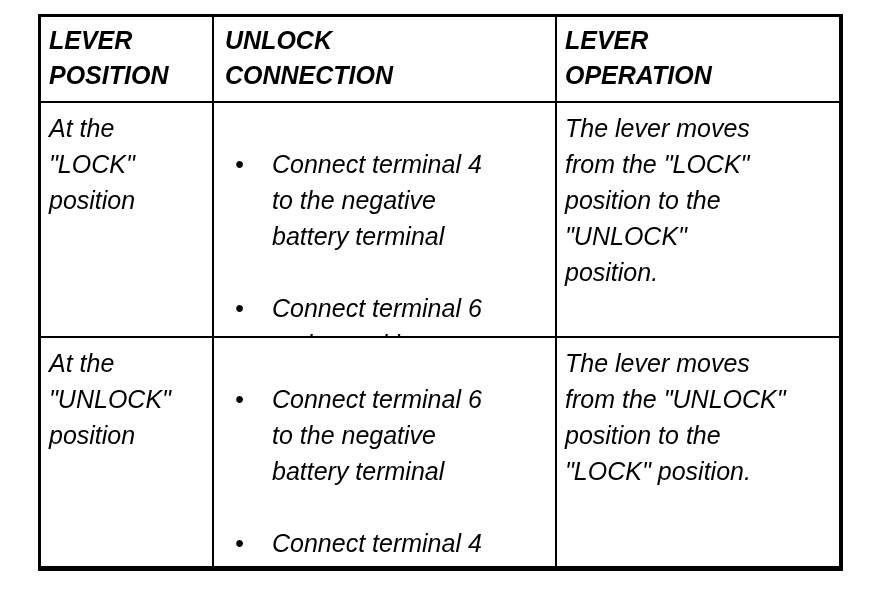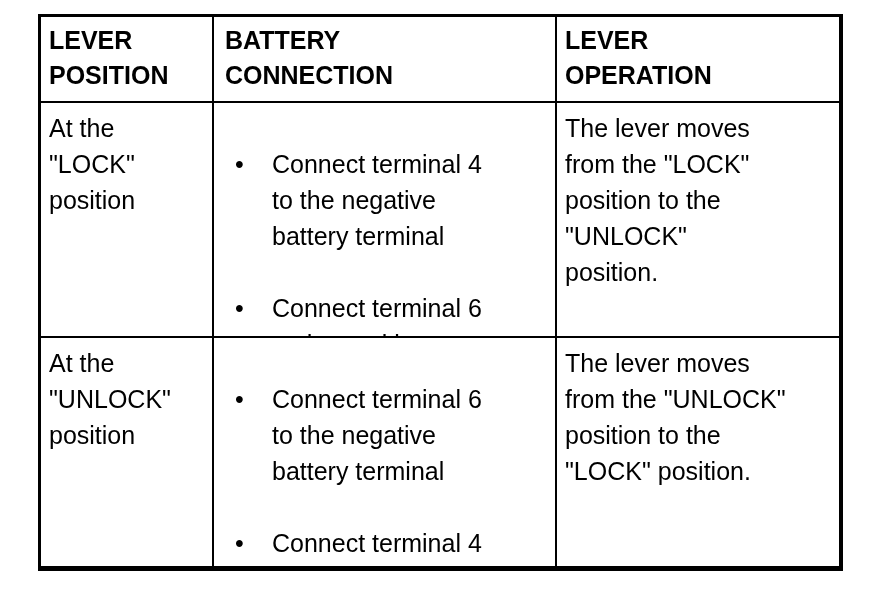--- a/index.html
+++ b/index.html
@@ -32,20 +32,21 @@
   }
   .cell {
     box-sizing: border-box;
     border-right: 2px solid #000;
     border-bottom: 2px solid #000;
     padding-top: 7px;
     font-size: 25px;
     line-height: 36px;
     white-space: pre-line;
     overflow: hidden;
+    font-style: italic;
   }
   .last-col { border-right: none; }
   .last-row { border-bottom: none; }
   .head {
     font-weight: bold;
     line-height: 35px;
     padding-top: 6px;
   }
   .c1 { padding-left: 8px; padding-right: 4px; }
   .c2 { padding-left: 11px; padding-right: 6px; }
@@ -69,21 +70,21 @@
     margin-left: 12px;
   }
 </style>
 </head>
 <body>
 
 <div class="frame">
 
   <div class="cell head c1">LEVER
 POSITION</div>
-  <div class="cell head c2">BATTERY
+  <div class="cell head c2">UNLOCK
 CONNECTION</div>
   <div class="cell head c3 last-col">LEVER
 OPERATION</div>
 
   <div class="cell c1">At the
 "LOCK"
 position</div>
   <div class="cell c2 bullet-cell">
     <div class="bullet-item">
       <span class="bullet-dot">•</span>

